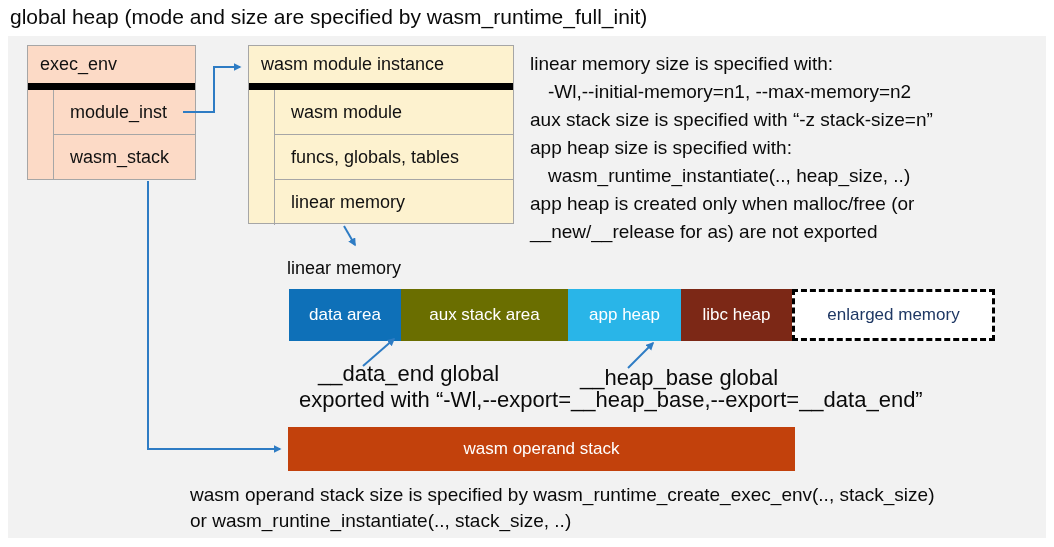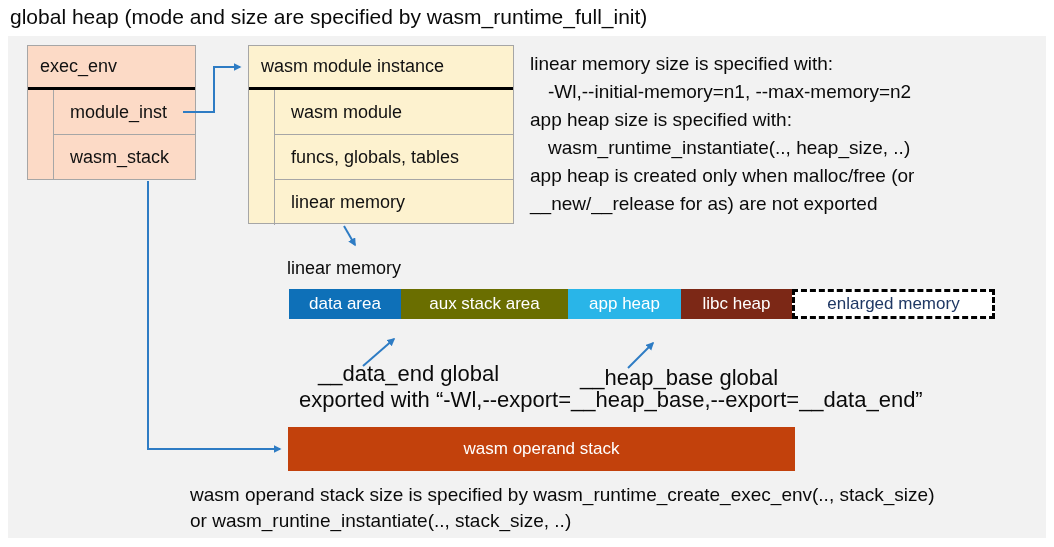--- a/index.html
+++ b/index.html
@@ -6,36 +6,36 @@
   body{font-family:"Liberation Sans", sans-serif; color:#111;}
   #canvas{position:relative;width:1054px;height:547px;background:#ffffff;overflow:hidden;}
 
   .title{position:absolute;left:10px;top:5px;font-size:21px;color:#0a0a0a;white-space:nowrap;}
 
   .panel{position:absolute;left:8px;top:36px;width:1038px;height:502px;background:#f2f2f2;}
 
   
   .struct{position:absolute;border:1px solid #a6a6a6;box-sizing:border-box;}
   .struct .hdr{height:44px;display:flex;align-items:center;padding-left:12px;
-               font-size:18px;border-bottom:3px solid #000000;box-sizing:border-box;}
+               font-size:18px;border-bottom:7px solid #000000;box-sizing:border-box;}
   .struct .row{height:45px;display:flex;align-items:center;padding-left:16px;
                font-size:18px;margin-left:25px;border-left:1px solid #a6a6a6;
                border-bottom:1px solid #a6a6a6;box-sizing:border-box;}
   .struct .row:last-child{border-bottom:none;}
   #exec-env{left:27px;top:45px;width:169px;height:135px;background:#fcdac6;}
   #module-instance{left:248px;top:45px;width:266px;height:179px;background:#fdf2cf;}
 
   
   .notes{position:absolute;left:530px;top:50px;font-size:19px;line-height:28px;color:#0a0a0a;}
   .notes .line{white-space:nowrap;}
   .notes .indent{padding-left:18px;}
 
   
   .lm-label{position:absolute;left:287px;top:258px;font-size:18px;color:#0a0a0a;}
-  .seg{position:absolute;top:289px;height:30px;display:flex;align-items:center;
+  .seg{position:absolute;top:289px;height:52px;display:flex;align-items:center;
        justify-content:center;font-size:17px;box-sizing:border-box;white-space:nowrap;}
   #seg-data{left:289px;width:112px;}
   #seg-aux{left:401px;width:167px;}
   #seg-appheap{left:568px;width:113px;}
   #seg-libcheap{left:681px;width:111px;}
   #seg-enlarged{left:792px;width:203px;border:3px dashed #000;background:#fff;}
 
   .anno{position:absolute;font-size:22px;color:#0a0a0a;white-space:nowrap;}
   #anno-data-end{left:318px;top:361px;}
   #anno-heap-base{left:580px;top:365px;}
@@ -68,20 +68,21 @@
   <div id="module-instance" class="struct">
     <div class="hdr">wasm module instance</div>
     <div class="row">wasm module</div>
     <div class="row">funcs, globals, tables</div>
     <div class="row">linear memory</div>
   </div>
 
   <div class="notes">
     <div class="line">linear memory size is specified with:</div>
     <div class="line indent">-Wl,--initial-memory=n1, --max-memory=n2</div>
+    <div class="line">aux stack size is specified with “-z stack-size=n”</div>
     <div class="line">app heap size is specified with:</div>
     <div class="line indent">wasm_runtime_instantiate(.., heap_size, ..)</div>
     <div class="line">app heap is created only when malloc/free (or</div>
     <div class="line">__new/__release for as) are not exported</div>
   </div>
 
   <div class="lm-label">linear memory</div>
 
   <div id="seg-data" class="seg" style="background-color: rgb(14, 112, 184); color: rgb(255, 255, 255);">data area</div>
   <div id="seg-aux" class="seg" style="background-color: rgb(106, 110, 0); color: rgb(255, 255, 255);">aux stack area</div>

